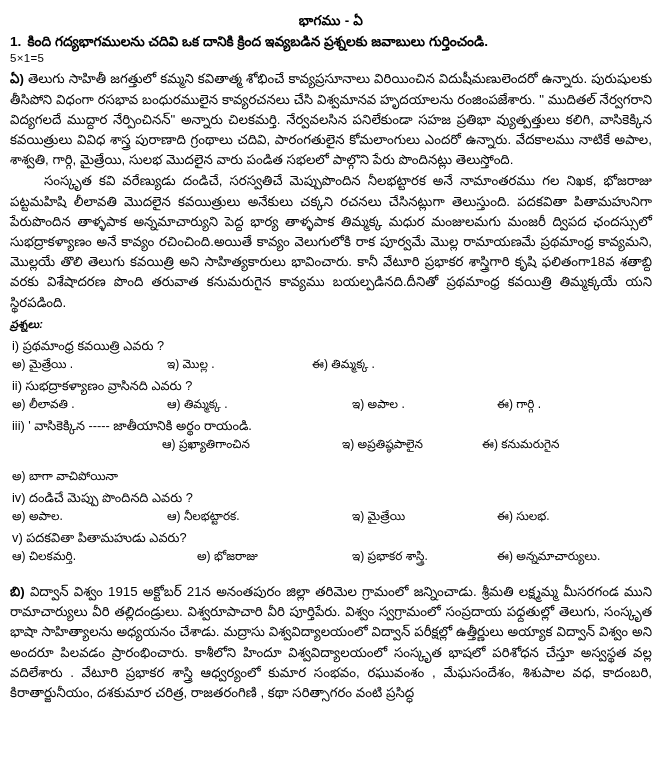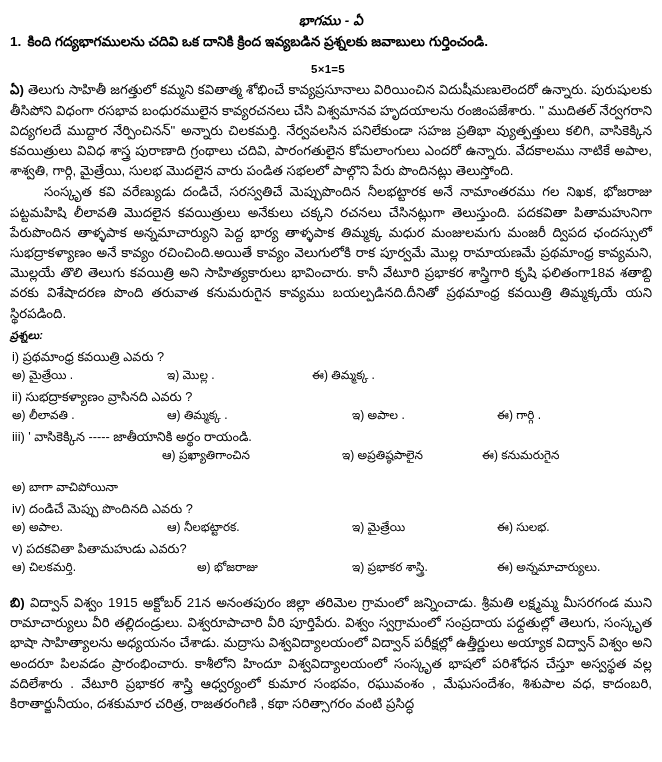--- a/index.html
+++ b/index.html
@@ -23,42 +23,41 @@
   }
 
   
   .part-title {
     text-align: center;
     font-weight: bold;
     font-size: 13.5px;
     line-height: 1.35;
     margin: 4px 0 2px 0;
     letter-spacing: 0.2px;
-    font-style: italic;
   }
   .instruction {
     font-weight: bold;
     font-size: 13.7px;
     line-height: 1.4;
     margin: 0 0 0 0;
     display: flex;
     gap: 6px;
     align-items: flex-start;
   }
   .instruction .num {
     flex: 0 0 auto;
   }
   .instruction .txt {
     flex: 1 1 auto;
   }
   .marks {
-    text-align: center;
-    font-weight: bold;
+    text-align: left;
+    font-weight: normal;
     font-size: 11.5px;
-    margin: 12px 6px 5px 0;
+    margin: 1px 6px 5px 0;
     letter-spacing: 0.3px;
   }
 
   
   .passage {
     font-size: 13.3px;
     line-height: 1.52;
     text-align: justify;
     text-justify: inter-word;
     margin: 0 0 2px 0;

